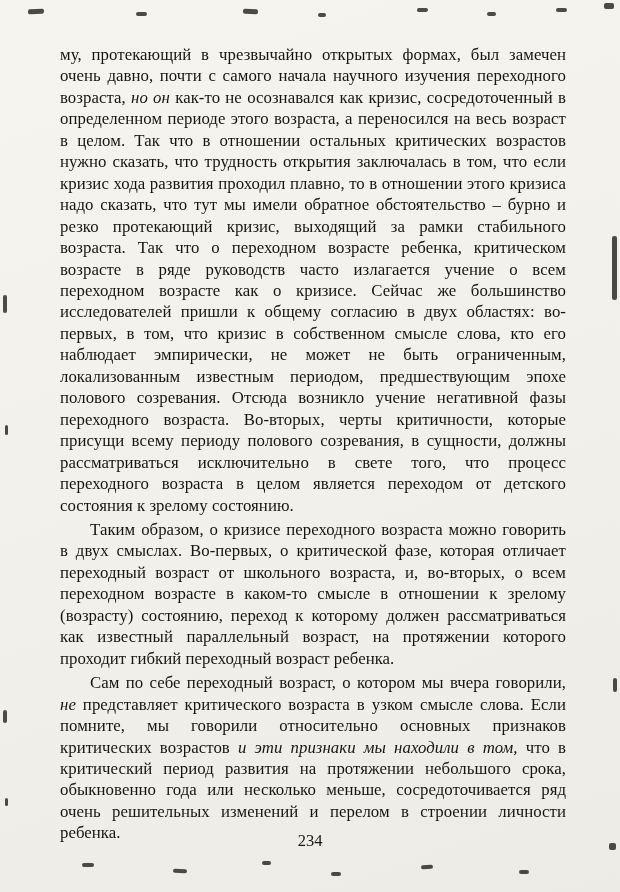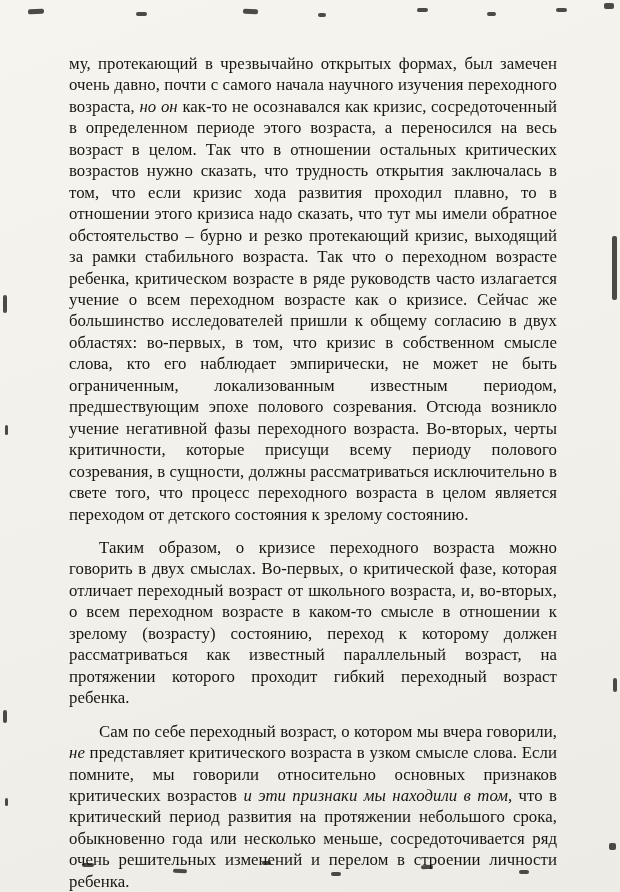--- a/index.html
+++ b/index.html
@@ -21,21 +21,21 @@
     position: absolute;
     top: 41px;
     left: 57px;
     width: 512px;
     font-size: 16.8px;
     line-height: 21.45px;
     text-align: justify;
     letter-spacing: 0.05px;
   }
   .para {
-    margin: 12px;
+    margin: 3px;
     padding: 0;
     text-indent: 0;
   }
   .para.indent {
     text-indent: 30px;
   }
   .para i {
     font-style: italic;
   }
   .page-number {
@@ -82,14 +82,15 @@
     <div class="mark" style="left:421px;top:865px;width:12px;height:4px;transform:rotate(-2deg);"></div>
     <div class="mark" style="left:519px;top:870px;width:10px;height:4px;"></div>
   </div>
 
   <div class="text-block">
       <p class="para"><span>му, протекающий в чрезвычайно открытых формах, был замечен очень давно, почти с самого начала научного изучения переходного возраста, </span><i>но он</i><span> как-то не осознавался как кризис, сосредоточенный в определенном периоде этого возраста, а переносился на весь возраст в целом. Так что в отношении остальных критических возрастов нужно сказать, что трудность открытия заключалась в том, что если кризис хода развития проходил плавно, то в отношении этого кризиса надо сказать, что тут мы имели обратное обстоятельство – бурно и резко протекающий кризис, выходящий за рамки стабильного возраста. Так что о переходном возрасте ребенка, критическом возрасте в ряде руководств часто излагается учение о всем переходном возрасте как о кризисе. Сейчас же большинство исследователей пришли к общему согласию в двух областях: во-первых, в том, что кризис в собственном смысле слова, кто его наблюдает эмпирически, не может не быть ограниченным, локализованным известным периодом, предшествующим эпохе полового созревания. Отсюда возникло учение негативной фазы переходного возраста. Во-вторых, черты критичности, которые присущи всему периоду полового созревания, в сущности, должны рассматриваться исключительно в свете того, что процесс переходного возраста в целом является переходом от детского состояния к зрелому состоянию.</span></p>
       <p class="para indent"><span>Таким образом, о кризисе переходного возраста можно говорить в двух смыслах. Во-первых, о критической фазе, которая отличает переходный возраст от школьного возраста, и, во-вторых, о всем переходном возрасте в каком-то смысле в отношении к зрелому (возрасту) состоянию, переход к которому должен рассматриваться как известный параллельный возраст, на протяжении которого проходит гибкий переходный возраст ребенка.</span></p>
       <p class="para indent"><span>Сам по себе переходный возраст, о котором мы вчера говорили, </span><i>не</i><span> представляет критического возраста в узком смысле слова. Если помните, мы говорили относительно основных признаков критических возрастов </span><i>и эти признаки мы находили в том,</i><span> что в критический период развития на протяжении небольшого срока, обыкновенно года или несколько меньше, сосредоточивается ряд очень решительных изменений и перелом в строении личности ребенка.</span></p>
     </div>
 
+  <div class="page-number">234</div>
 
 </div>
 
 </body></html>

